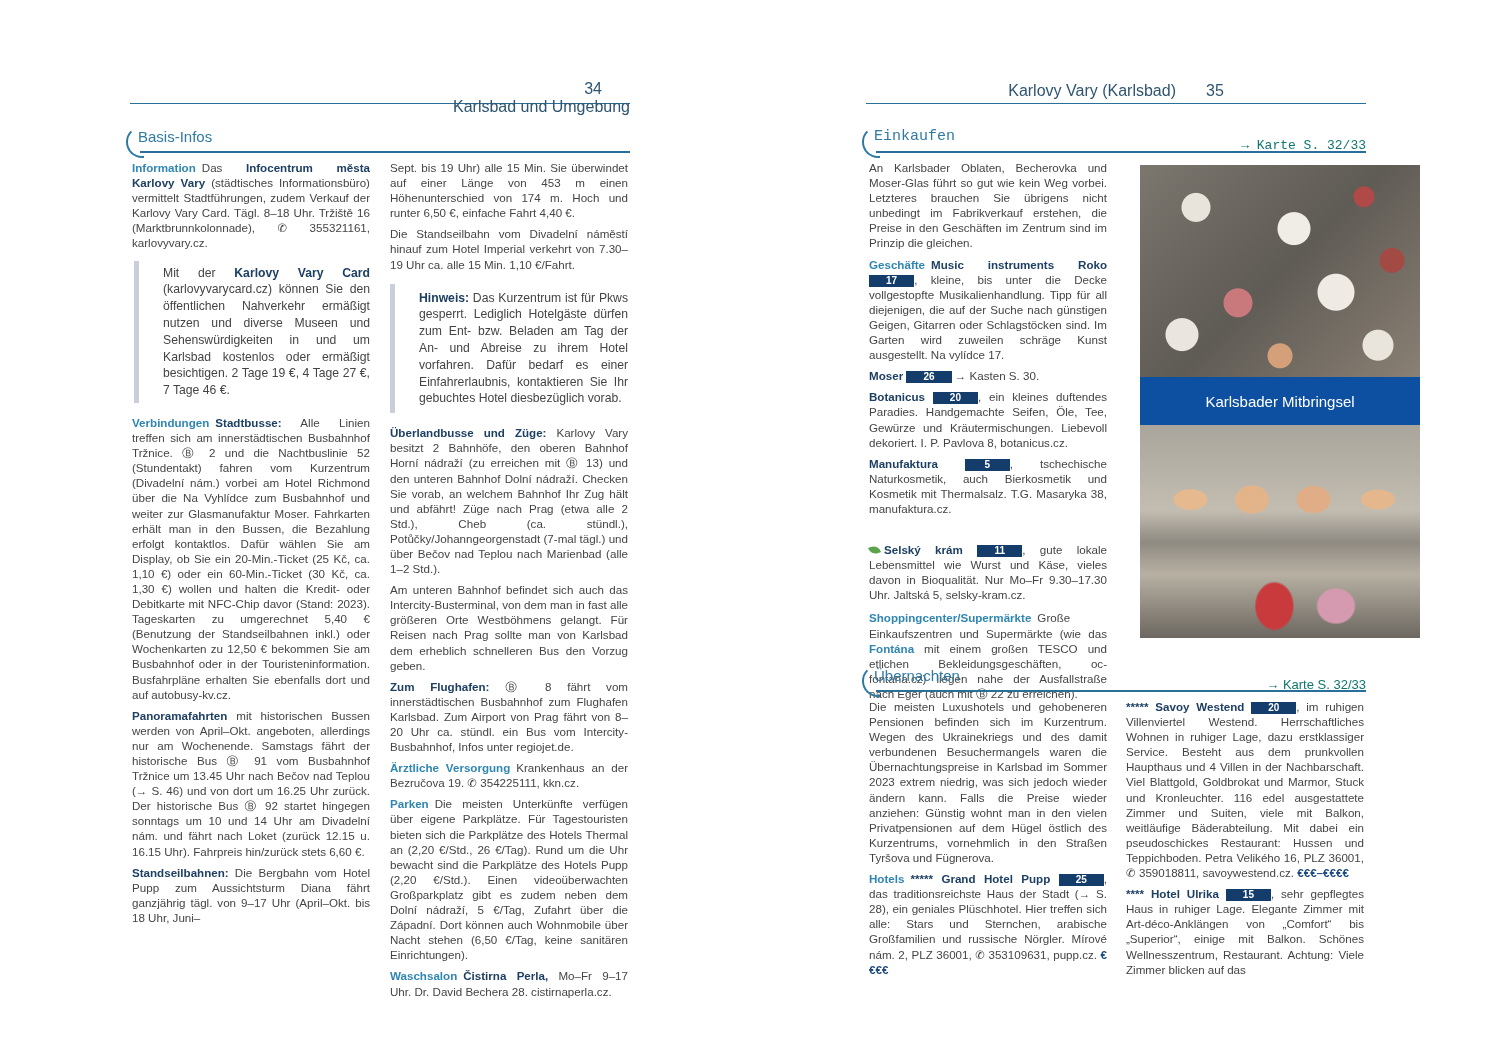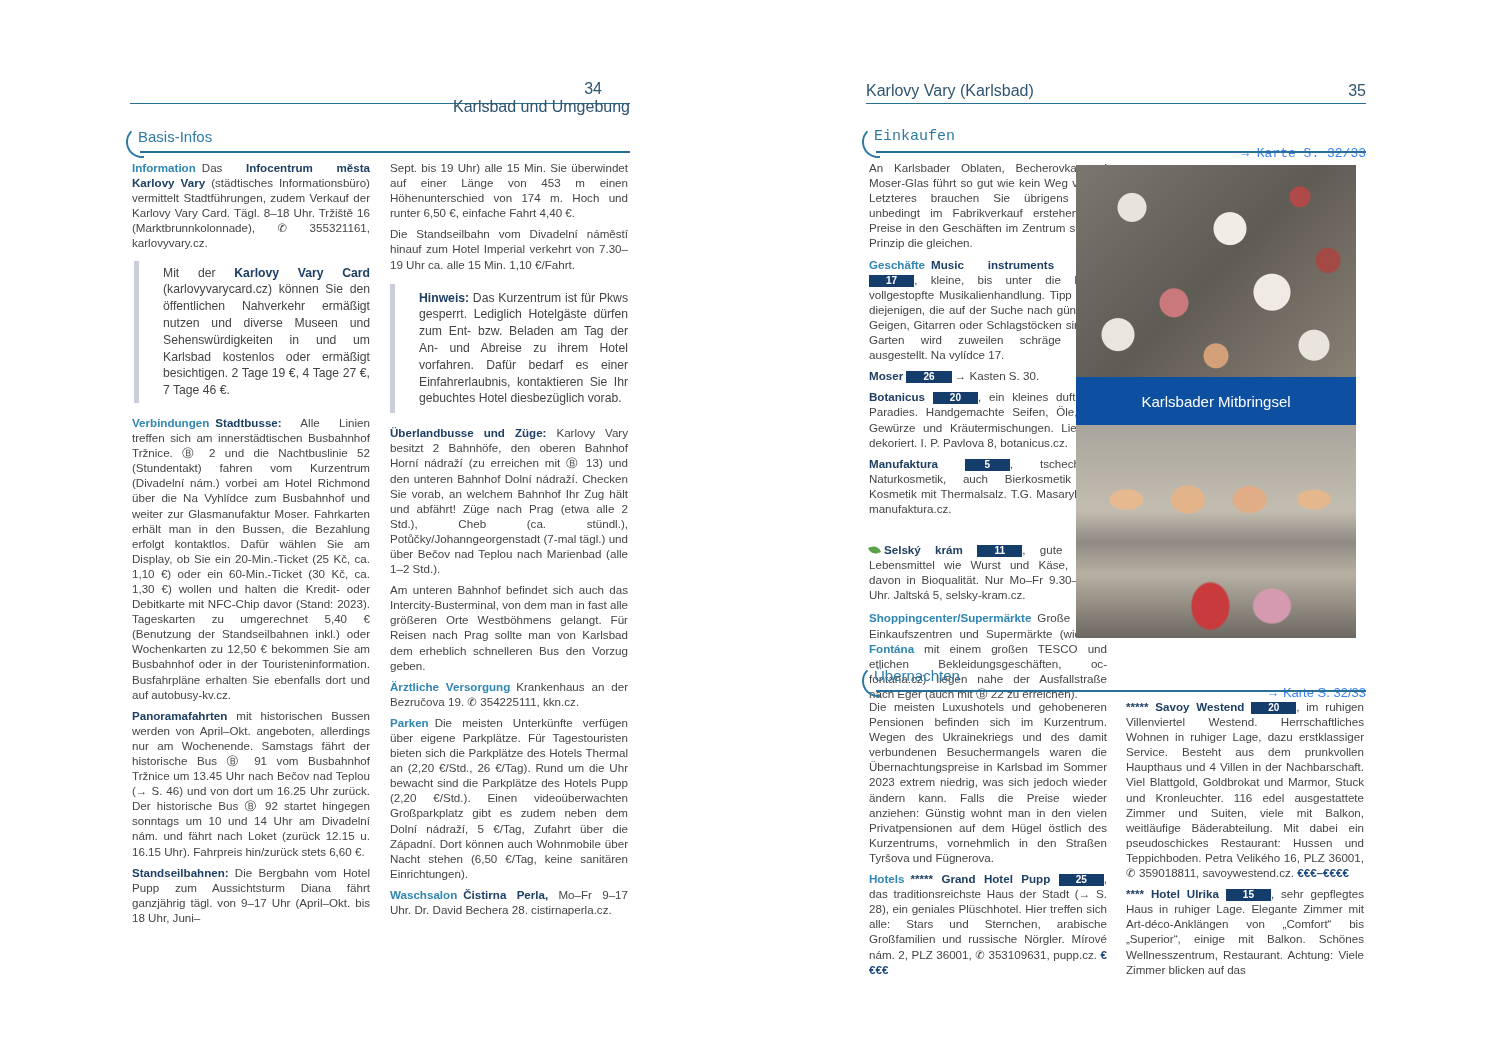--- a/index.html
+++ b/index.html
@@ -3,42 +3,42 @@
 <meta charset="utf-8">
 <style>
   html,body{margin:0;padding:0;background:#ffffff;}
   body{width:1500px;height:1061px;position:relative;overflow:hidden;
        font-family:"Liberation Sans","DejaVu Sans",sans-serif;color:#3a3a3a;}
   .running-head{position:absolute;top:80px;height:24px;border-bottom:1.5px solid #2a6f9a;
        font-size:16px;color:#2f5570;display:flex;align-items:flex-end;padding-bottom:3px;box-sizing:border-box;}
   .running-head .pnum{color:#2f5570;}
   .rh-left{left:130px;width:500px;flex-direction:column;}
   .rh-left .pnum{margin-right:28px;}
-  .rh-right{left:866px;width:500px;justify-content:space-between;}
+  .rh-right{left:866px;width:500px;justify-content:center;}
   .rh-right .pnum{margin-left:30px;}
 
   .sec-head{position:absolute;height:24px;font-size:15px;color:#2f7aa3;}
   .sec-head .swoosh{position:absolute;left:-4px;top:-2px;width:16px;height:28px;
        border:2px solid #2f7aa3;border-right:none;border-radius:16px 0 0 16px;border-top-color:transparent;}
   .sec-head .label{position:absolute;left:8px;top:0px;}
   .sec-head .rule{position:absolute;left:10px;right:0;bottom:-1px;height:2px;background:#2a6f9a;}
-  .sec-head .ref{position:absolute;right:0;top:18px;font-size:13px;color:#3b82f6;}
+  .sec-head .ref{position:absolute;right:0;top:10px;font-size:13px;color:#0f766e;}
 
   .col{position:absolute;font-size:11.6px;line-height:15.1px;text-align:justify;color:#444;}
   .col p{margin:0 0 6px 0;}
   .kw{color:#2f86b3;font-weight:bold;margin-right:6px;}
   .b{color:#1d3f63;font-weight:bold;}
   .badge{display:inline-block;background:#153d6b;color:#fff;font-weight:bold;font-size:10px;
          line-height:12px;padding:0 17px;min-width:11px;text-align:center;border-radius:0;}
   .price{color:#1d4a80;font-weight:bold;}
   .infobox{border-left:5px solid #c9ced9;padding-left:24px;color:#444;font-size:12.2px;line-height:16.8px;}
   .leaf{display:inline-block;width:11px;height:8px;background:#5aa34a;border-radius:0 8px 0 8px;
         transform:rotate(-20deg);margin-right:4px;}
 
-  .photo{position:absolute;left:1076px;top:165px;width:280px;height:533px;overflow:hidden;}
+  .photo{position:absolute;left:1140px;top:165px;width:280px;height:533px;overflow:hidden;}
   .photo .top{position:absolute;left:0;top:0;width:280px;height:212px;
      background:
       radial-gradient(circle at 20% 20%,#e8e4dc 0 14px,transparent 15px),
       radial-gradient(circle at 55% 30%,#f0ece6 0 16px,transparent 17px),
       radial-gradient(circle at 80% 15%,#b04a48 0 10px,transparent 11px),
       radial-gradient(circle at 35% 65%,#c9787c 0 14px,transparent 15px),
       radial-gradient(circle at 70% 60%,#efebe4 0 18px,transparent 19px),
       radial-gradient(circle at 90% 45%,#a34a44 0 12px,transparent 13px),
       radial-gradient(circle at 15% 80%,#eae6df 0 16px,transparent 17px),
       radial-gradient(circle at 50% 90%,#d3a07a 0 12px,transparent 13px),
@@ -97,20 +97,23 @@
   <p>Sept. bis 19 Uhr) alle 15 Min. Sie überwindet auf einer Länge von 453 m einen Höhenunterschied von 174 m. Hoch und runter 6,50 €, einfache Fahrt 4,40 €.</p>
   <p>Die Standseilbahn vom Divadelní náměstí hinauf zum Hotel Imperial verkehrt von 7.30–19 Uhr ca. alle 15 Min. 1,10 €/Fahrt.</p>
   <div class="infobox" style="margin:12px 0 12px 0;padding-top:6px;padding-bottom:6px;">
     <span class="b">Hinweis:</span><span> Das Kurzentrum ist für Pkws gesperrt. Lediglich Hotelgäste dürfen zum Ent- bzw. Beladen am Tag der An- und Abreise zu ihrem Hotel vorfahren. Dafür bedarf es einer Einfahrerlaubnis, kontaktieren Sie Ihr gebuchtes Hotel diesbezüglich vorab.</span>
   </div>
   <p>
     <span class="b">Überlandbusse und Züge:</span><span> Karlovy Vary besitzt 2 Bahnhöfe, den oberen Bahnhof Horní nádraží (zu erreichen mit Ⓑ 13) und den unteren Bahnhof Dolní nádraží. Checken Sie vorab, an welchem Bahnhof Ihr Zug hält und abfährt! Züge nach Prag (etwa alle 2 Std.), Cheb (ca. stündl.), Potůčky/Johanngeorgenstadt (7-mal tägl.) und über Bečov nad Teplou nach Marienbad (alle 1–2 Std.).</span>
   </p>
   <p>Am unteren Bahnhof befindet sich auch das Intercity-Busterminal, von dem man in fast alle größeren Orte Westböhmens gelangt. Für Reisen nach Prag sollte man von Karlsbad dem erheblich schnelleren Bus den Vorzug geben.</p>
   <p>
+    <span class="b">Zum Flughafen:</span><span> Ⓑ 8 fährt vom innerstädtischen Busbahnhof zum Flughafen Karlsbad. Zum Airport von Prag fährt von 8–20 Uhr ca. stündl. ein Bus vom Intercity-Busbahnhof, Infos unter regiojet.de.</span>
+  </p>
+  <p>
     <span class="kw">Ärztliche Versorgung</span><span>Krankenhaus an der Bezručova 19. ✆ 354225111, kkn.cz.</span>
   </p>
   <p>
     <span class="kw">Parken</span><span>Die meisten Unterkünfte verfügen über eigene Parkplätze. Für Tagestouristen bieten sich die Parkplätze des Hotels Thermal an (2,20 €/Std., 26 €/Tag). Rund um die Uhr bewacht sind die Parkplätze des Hotels Pupp (2,20 €/Std.). Einen videoüberwachten Großparkplatz gibt es zudem neben dem Dolní nádraží, 5 €/Tag, Zufahrt über die Západní. Dort können auch Wohnmobile über Nacht stehen (6,50 €/Tag, keine sanitären Einrichtungen).</span>
   </p>
   <p>
     <span class="kw">Waschsalon</span><span class="b">Čistirna Perla,</span><span> Mo–Fr 9–17 Uhr. Dr. David Bechera 28. cistirnaperla.cz.</span>
   </p>
 </div>
 

